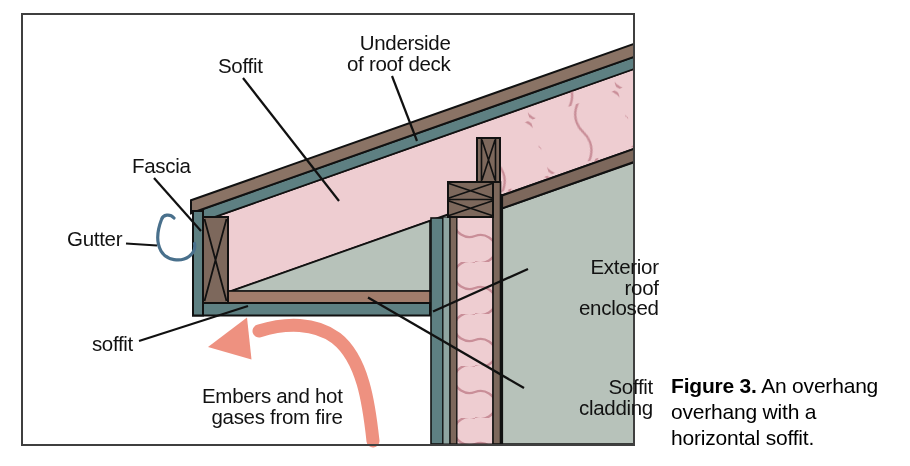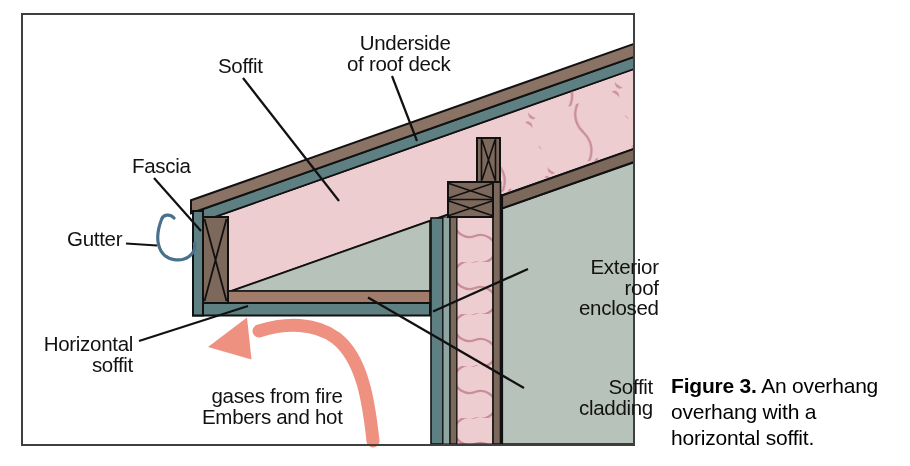--- a/index.html
+++ b/index.html
@@ -97,27 +97,26 @@
   <div class="lbl" style="left:347px;top:32px">
     <div>Underside</div>
     <div>of roof deck</div>
   </div>
 
   <div class="lbl" style="left:132px;top:155px">Fascia</div>
 
   <div class="lbl" style="left:67px;top:228px">Gutter</div>
 
   <div class="lbl right" style="left:35px;top:333px;width:98px">
-    <div>Horizontal</div>
     <div>soffit</div>
   </div>
 
   <div class="lbl" style="left:202px;top:385px">
+    <div>Embers and hot</div>
     <div>gases from fire</div>
-    <div>Embers and hot</div>
   </div>
 
   <div class="lbl small-lh" style="left:531px;top:257px">
     <div>Exterior</div>
     <div>roof</div>
     <div>enclosed</div>
   </div>
 
   <div class="lbl small-lh" style="left:531px;top:377px">
     <div>Soffit</div>

